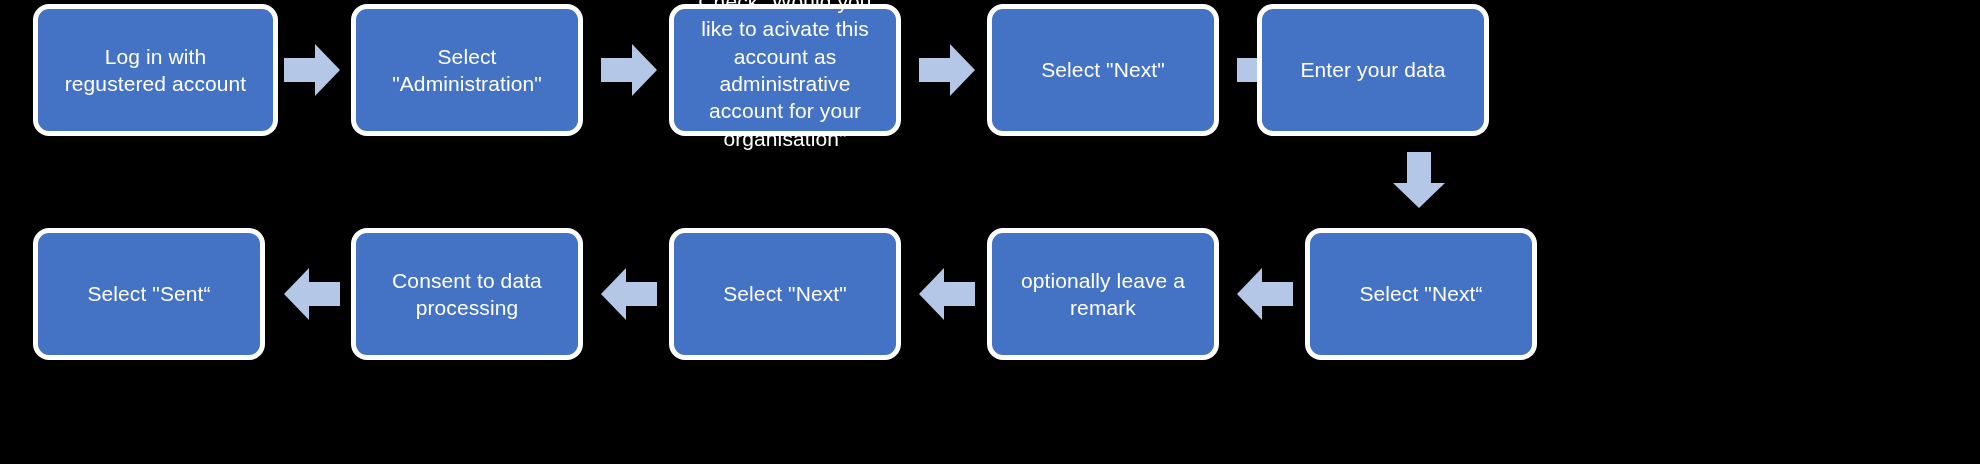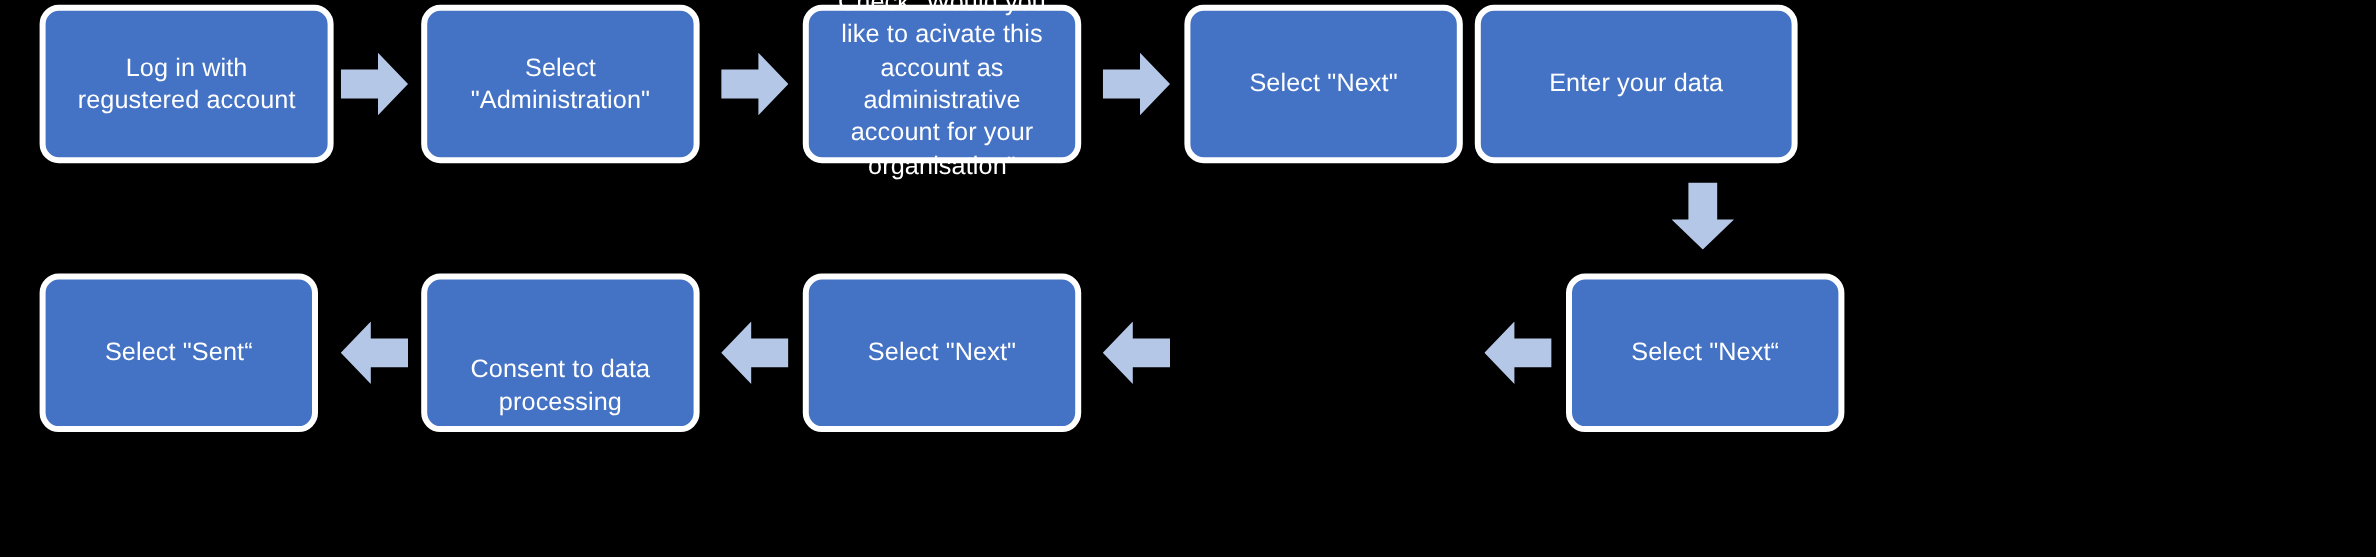--- a/index.html
+++ b/index.html
@@ -87,58 +87,61 @@
   <div class="node" style="left:987px; top:4px;   width:232px; height:132px;">
     <span class="node-label">Select "Next"</span>
   </div>
 
   <div class="arrow" style="left:1237px; top:44px; width:56px; height:52px;">
     <svg width="56" height="52" viewBox="0 0 56 52" aria-hidden="true">
       <polygon points="0,14 31,14 31,0 56,26 31,52 31,38 0,38" fill="#B4C7E7"></polygon>
     </svg>
   </div>
 
-  <div class="node" style="left:1229px; top:4px;  width:269px; height:132px;justify-content:center;">
+  <div class="node" style="left:1257px; top:4px;  width:232px; height:132px;justify-content:center;">
     <span class="node-label">Enter your data</span>
   </div>
 
   <div class="arrow" style="left:1393px; top:152px; width:52px; height:56px;">
     <svg width="52" height="56" viewBox="0 0 52 56" aria-hidden="true">
       <polygon points="14,0 38,0 38,31 52,31 26,56 0,31 14,31" fill="#B4C7E7"></polygon>
     </svg>
   </div>
 
   <div class="node" style="left:1305px; top:228px; width:232px; height:132px;">
     <span class="node-label">Select "Next“</span>
   </div>
 
   <div class="arrow" style="left:1237px; top:268px; width:56px; height:52px;">
     <svg width="56" height="52" viewBox="0 0 56 52" aria-hidden="true">
       <polygon points="56,14 25,14 25,0 0,26 25,52 25,38 56,38" fill="#B4C7E7"></polygon>
     </svg>
   </div>
 
+  <div class="node" style="left:987px;  top:228px; width:232px; height:132px;">
+    <span class="node-label">optionally leave a remark</span>
+  </div>
 
   <div class="arrow" style="left:919px;  top:268px; width:56px; height:52px;">
     <svg width="56" height="52" viewBox="0 0 56 52" aria-hidden="true">
       <polygon points="56,14 25,14 25,0 0,26 25,52 25,38 56,38" fill="#B4C7E7"></polygon>
     </svg>
   </div>
 
   <div class="node" style="left:669px;  top:228px; width:232px; height:132px;">
     <span class="node-label">Select "Next"</span>
   </div>
 
   <div class="arrow" style="left:601px;  top:268px; width:56px; height:52px;">
     <svg width="56" height="52" viewBox="0 0 56 52" aria-hidden="true">
       <polygon points="56,14 25,14 25,0 0,26 25,52 25,38 56,38" fill="#B4C7E7"></polygon>
     </svg>
   </div>
 
-  <div class="node" style="left:351px;  top:228px; width:232px; height:132px;align-items:flex-end;">
+  <div class="node" style="left:351px;  top:228px; width:232px; height:132px;">
     <span class="node-label">Consent to data processing</span>
   </div>
 
   <div class="arrow" style="left:284px;  top:268px; width:56px; height:52px;">
     <svg width="56" height="52" viewBox="0 0 56 52" aria-hidden="true">
       <polygon points="56,14 25,14 25,0 0,26 25,52 25,38 56,38" fill="#B4C7E7"></polygon>
     </svg>
   </div>
 
   <div class="node" style="left:33px;   top:228px; width:232px; height:132px;">

